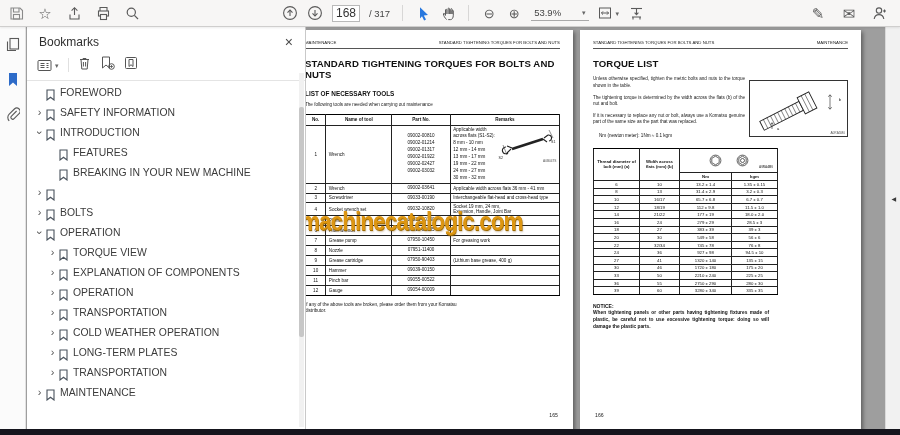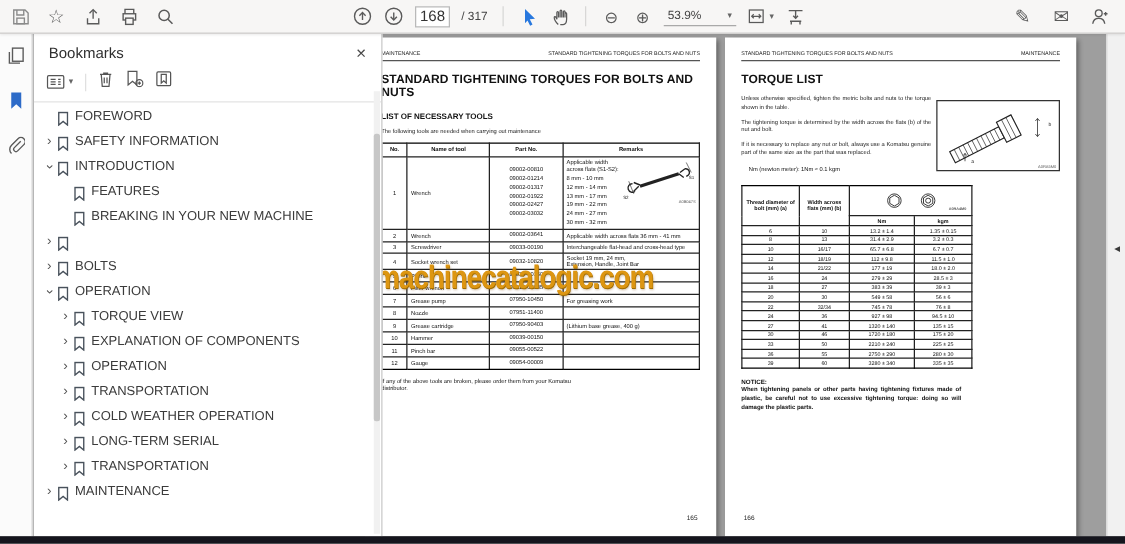--- a/index.html
+++ b/index.html
@@ -353,21 +353,21 @@
         <span class="bm-ic"><svg width="9" height="12" viewBox="0 0 9 12">
             <path d="M1 1h7v10L4.5 8.2 1 11z" fill="none" stroke="#49525c" stroke-width="1.1"></path>
           </svg></span>
         <span class="bm-label">COLD WEATHER OPERATION</span>
       </div>
       <div class="bm-item lvl1">
         <span class="chev">›</span>
         <span class="bm-ic"><svg width="9" height="12" viewBox="0 0 9 12">
             <path d="M1 1h7v10L4.5 8.2 1 11z" fill="none" stroke="#49525c" stroke-width="1.1"></path>
           </svg></span>
-        <span class="bm-label">LONG-TERM SERIAL</span>
+        <span class="bm-label">LONG-TERM PLATES</span>
       </div>
       <div class="bm-item lvl1">
         <span class="chev">›</span>
         <span class="bm-ic"><svg width="9" height="12" viewBox="0 0 9 12">
             <path d="M1 1h7v10L4.5 8.2 1 11z" fill="none" stroke="#49525c" stroke-width="1.1"></path>
           </svg></span>
         <span class="bm-label">TRANSPORTATION</span>
       </div>
       <div class="bm-item lvl0">
         <span class="chev">›</span>

